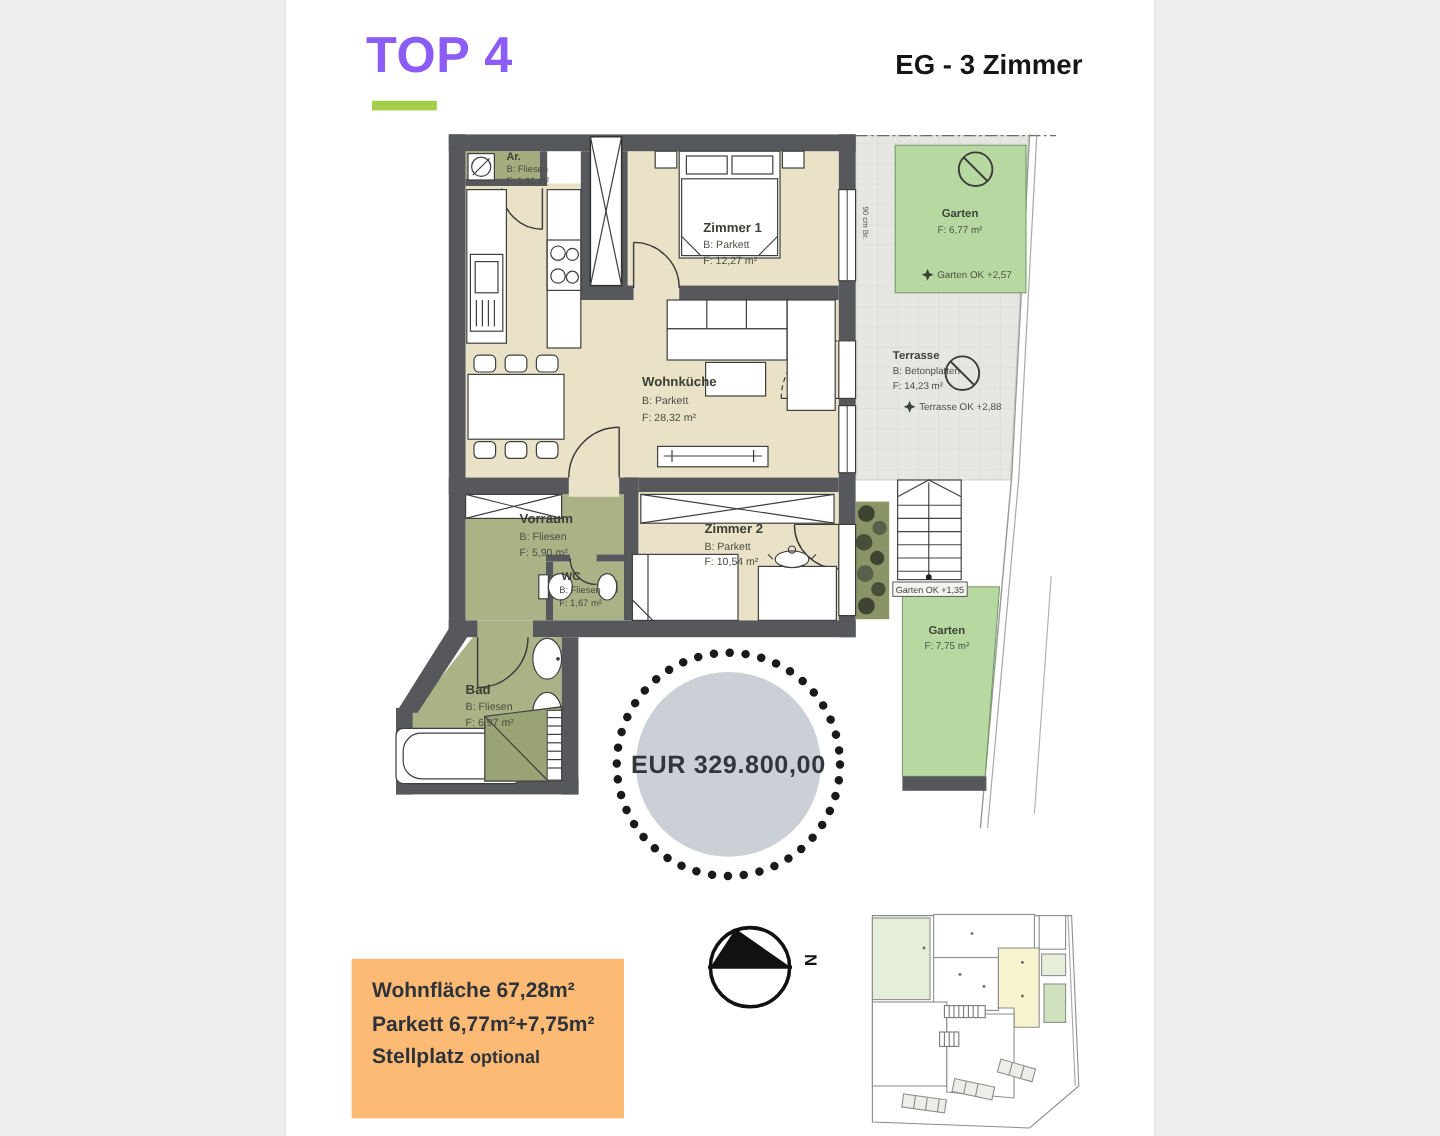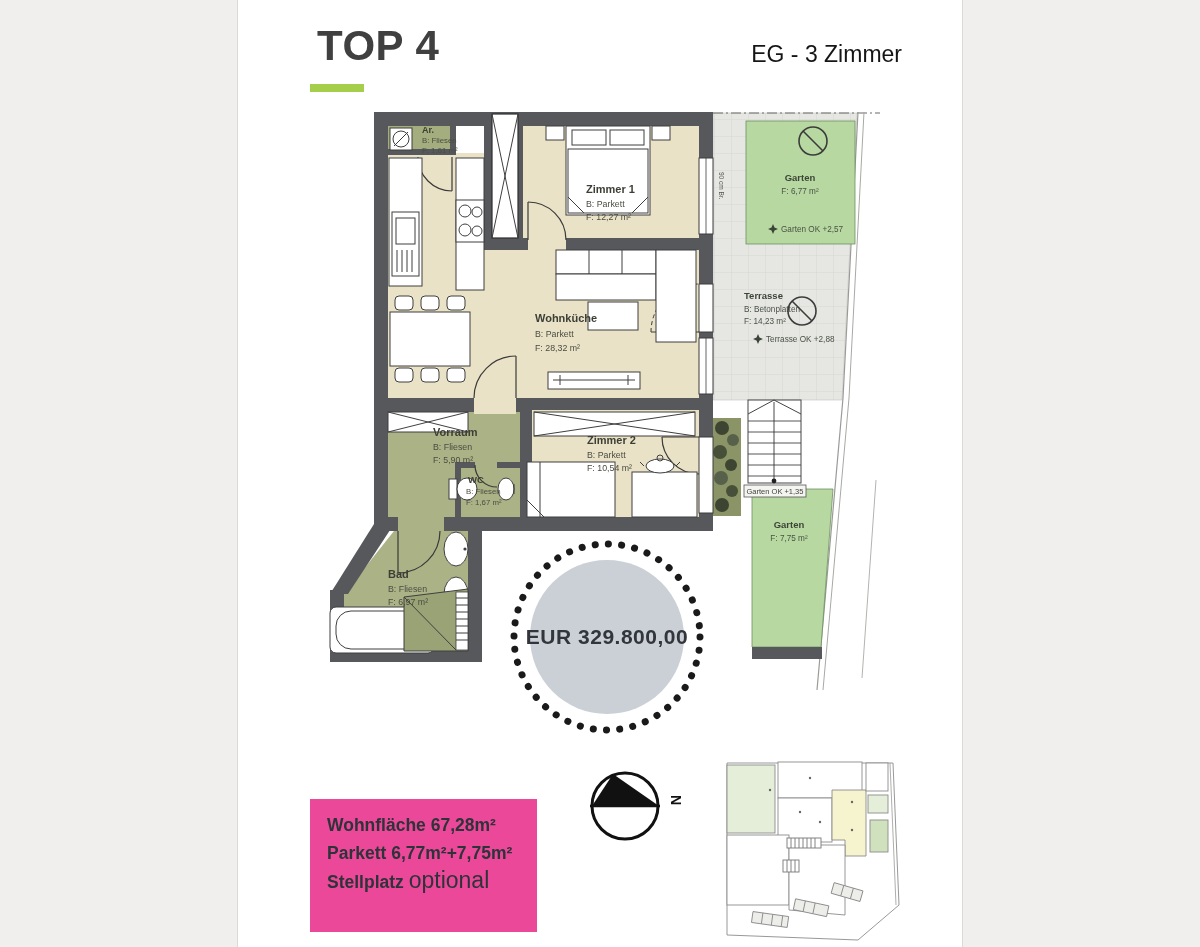--- a/index.html
+++ b/index.html
@@ -1,25 +1,25 @@
 <!DOCTYPE html>
 <html><head>
 <meta charset="utf-8">
 <style>
   html,body{margin:0;padding:0;background:#f0efed;font-family:"Liberation Sans",sans-serif;}
   .canvas{position:relative;width:1200px;height:947px;overflow:hidden;background:#f0efed;}
   .page{position:absolute;left:237px;top:0;width:726px;height:947px;background:#ffffff;
         border-left:1px solid #dbdad8;border-right:1px solid #dbdad8;box-sizing:border-box;}
-  .title{position:absolute;left:317px;top:22px;font-size:42px;font-weight:700;color:#404040;letter-spacing:.5px;}
+  .title{position:absolute;left:305px;top:22px;font-size:42px;font-weight:700;color:#8b5cf6;letter-spacing:.5px;}
   .title-bar{position:absolute;left:310px;top:84px;width:54px;height:8px;background:#a5cf4a;}
-  .subtitle{position:absolute;left:640px;top:41px;width:262px;text-align:right;font-size:23px;font-weight:400;color:#151515;}
-  .summary{position:absolute;left:310px;top:799px;width:227px;height:133px;background:#ec4899;
+  .subtitle{position:absolute;left:640px;top:41px;width:262px;text-align:right;font-size:23px;font-weight:700;color:#151515;}
+  .summary{position:absolute;left:293px;top:799px;width:227px;height:133px;background:#fdba74;
            color:#2e333a;box-sizing:border-box;padding:13px 8px 0 17px;}
   .summary .row{font-size:17.5px;font-weight:700;line-height:27.5px;white-space:nowrap;}
-  .summary .opt{font-size:23px;font-weight:400;}
+  .summary .opt{font-size:15px;font-weight:700;}
   svg{position:absolute;left:0;top:0;}
   svg text{font-family:"Liberation Sans",sans-serif;}
   .rt{font-weight:bold;font-size:11px;fill:#3c3f35;}
   .rs{font-size:8.8px;fill:#4a4d42;}
   .ot{font-weight:bold;font-size:9.5px;fill:#3c4438;}
   .os{font-size:8.2px;fill:#4a5246;}
   .tiny{font-size:7.5px;fill:#3f3f3f;}
   .vert{font-size:6.5px;fill:#555;}
   .price-text{font-size:21px;font-weight:700;fill:#32353b;letter-spacing:.5px;}
   .wall{fill:#57585b;}

